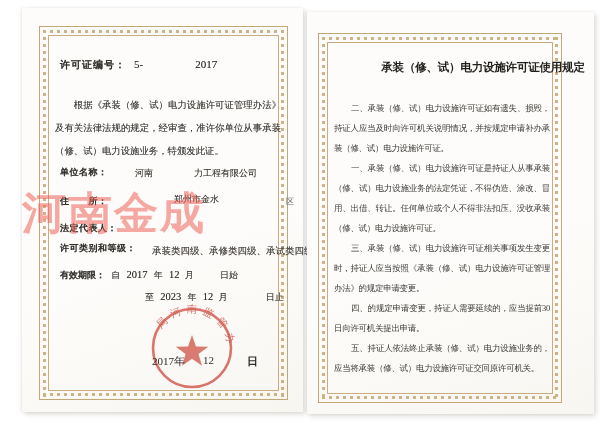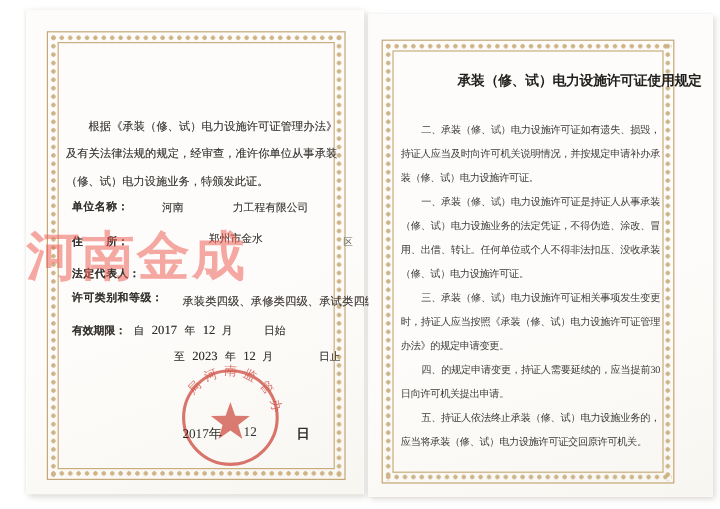--- a/index.html
+++ b/index.html
@@ -39,21 +39,20 @@
 
   
   .license-no{left:38px;top:50px;font-size:10px;}
   .license-no .lbl{letter-spacing:1px;}
   .license-no .pfx{margin-left:8px;}
   .license-no .yr{margin-left:52px;}
   .intro{
     position:absolute;left:33px;top:86px;width:226px;margin:0;
     font-size:9.4px;line-height:23px;text-indent:2em;text-align:justify;
     color:#3c3b39;
-    font-family:Liberation Mono, monospace;
   }
   .field{left:38px;font-size:9px;}
   .field .flabel{font-weight:bold;letter-spacing:.5px;color:#33312d;}
   .field .fv{position:absolute;white-space:nowrap;color:#403e3b;}
   .f-cat .fv{font-size:9.5px;}
   .vrow{font-size:9px;}
   .vrow .num{font-size:10.5px;}
   .vrow span{display:inline-block;}
   .authority{left:132px;top:323px;font-size:13px;font-weight:bold;letter-spacing:2px;color:#2b2a27;}
   .issue-date{left:130px;top:346px;font-size:11px;color:#2e2d2a;}
@@ -82,20 +81,23 @@
   }
 </style>
 </head>
 <body>
 
 <div class="scan">
 
   <div class="paper paper-left">
     <div class="frame frame-left"></div>
 
+    <div class="row license-no txt">
+      <span class="lbl">许可证编号：</span><span class="num pfx">5-</span><span class="num yr">2017</span>
+    </div>
 
     <p class="intro txt">根据《承装（修、试）电力设施许可证管理办法》及有关法律法规的规定，经审查，准许你单位从事承装（修、试）电力设施业务，特颁发此证。</p>
 
     <div class="row field txt" style="top:158px">
       <span class="flabel">单位名称：</span>
       <span class="fv" style="left:75px;top:1px">河南</span>
       <span class="fv" style="left:134px;top:1px">力工程有限公司</span>
     </div>
 
     <div class="row field txt" style="top:187px">

